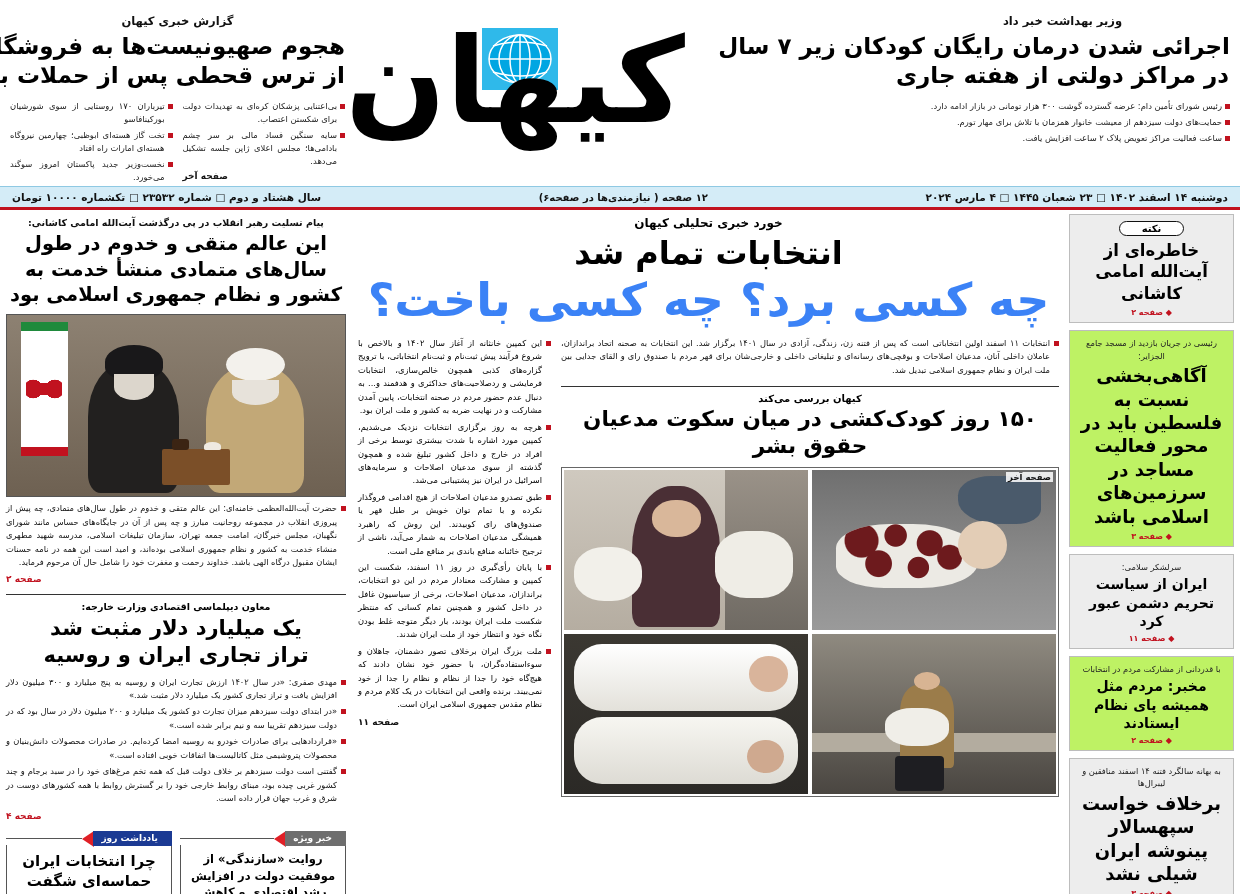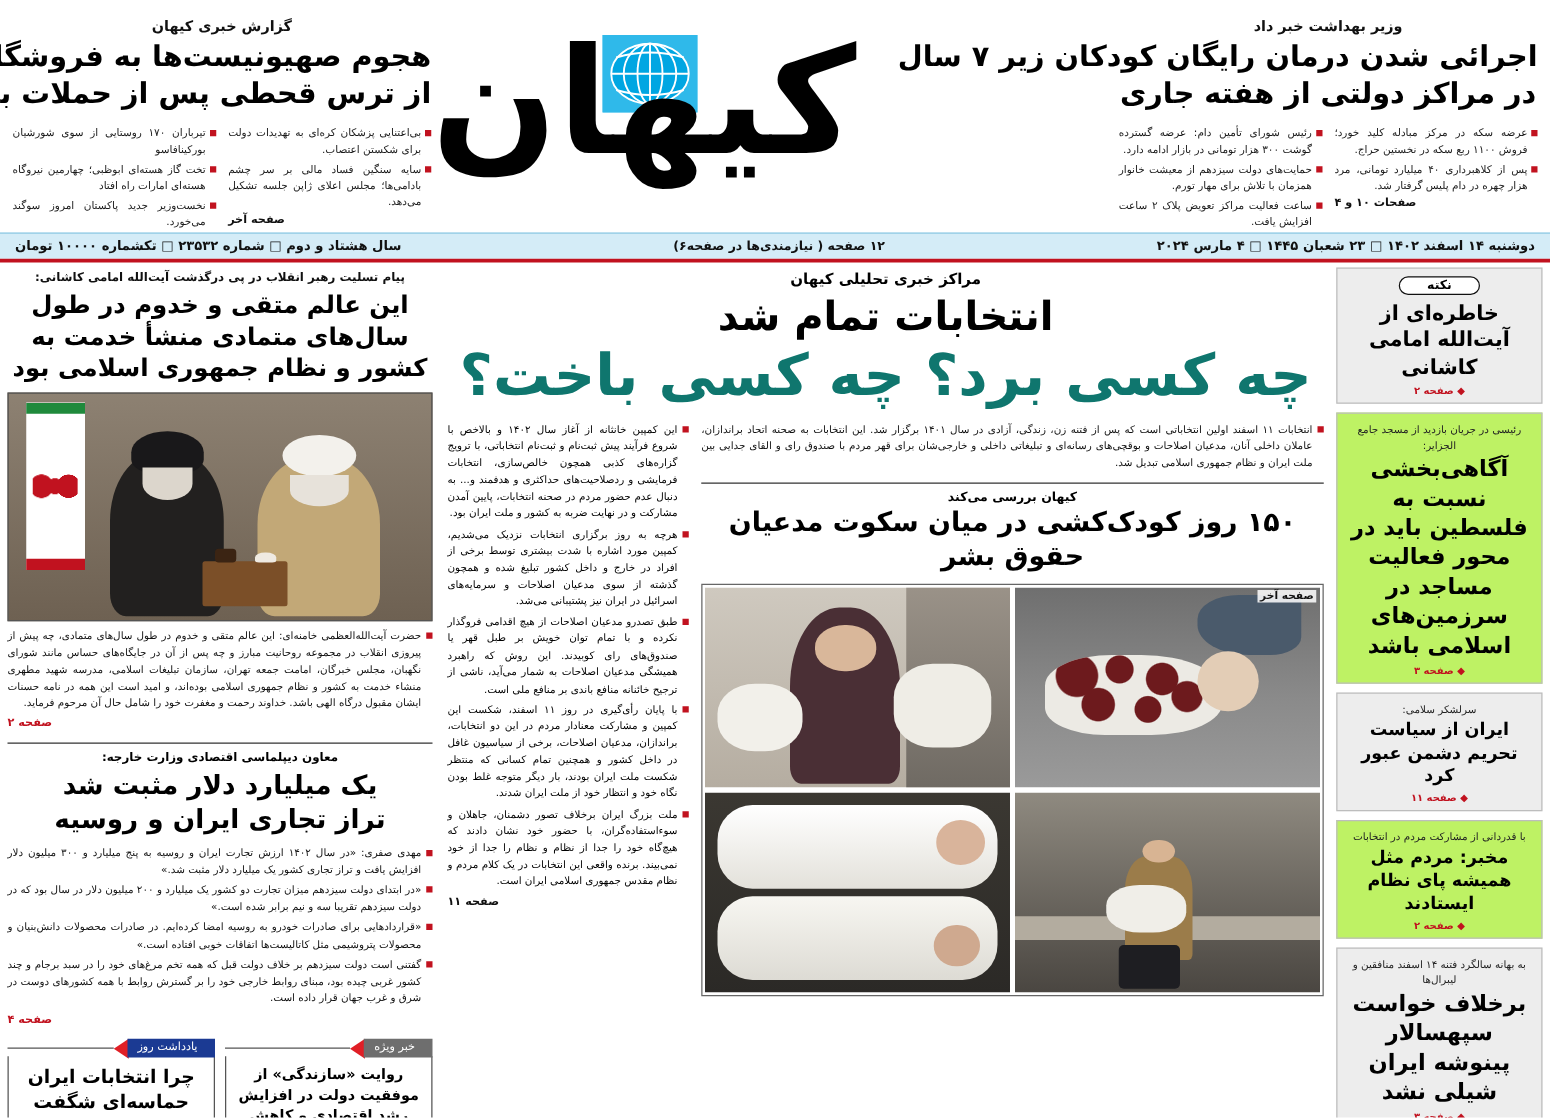--- a/index.html
+++ b/index.html
@@ -107,21 +107,21 @@
   }
 
   
   .boxrow { display:flex; gap:8px; margin-top:8px; }
   .note-box { flex:1; position:relative; }
   .note-banner {
     position:relative; display:flex; align-items:center; justify-content:flex-start;
     height:15px; margin-bottom:0; padding-right:0;
   }
   .banner-tag {
-    font-size:9px; font-weight:400; color:#fff; padding:2px 14px 2px 8px;
+    font-size:9px; font-weight:700; color:#fff; padding:2px 14px 2px 8px;
     height:15px; line-height:11px; position:relative; z-index:2;
   }
   .banner-tag.blue { background:#1b3a93; }
   .banner-tag.gray { background:#6e6e6e; }
   .banner-arrow {
     width:0;height:0;border-top:8px solid transparent;border-bottom:8px solid transparent;
     border-right:12px solid #e01f26; margin-right:-1px;
   }
   .banner-rule { flex:1; height:1px; background:#555; }
   .note-body {
@@ -133,21 +133,21 @@
   }
   .note-title.small { font-size:11.5px; font-weight:700; line-height:1.45; }
 
   
   .c-kicker { font-size:12px; font-weight:700; text-align:center; margin:2px 0 5px; }
   .c-head1 {
     font-size:32px; font-weight:800; text-align:center; color:#000;
     line-height:1.16; letter-spacing:-1px;
   }
   .c-head2 {
-    font-size:46px; font-weight:800; text-align:center; color:#0f766e;
+    font-size:46px; font-weight:800; text-align:center; color:#3b82f6;
     line-height:1.15; letter-spacing:-1.5px; margin-top:2px;
   }
   .c-split { display:flex; gap:10px; margin-top:10px; }
   .c-narrow { width:193px; }
   .c-wide { flex:1; }
   .c-rule { height:1px; background:#333; margin:9px 0 6px; }
   .c-sub-kicker { font-size:10px; font-weight:700; text-align:center; margin-bottom:2px; }
   .c-sub-head {
     font-size:21.5px; font-weight:800; text-align:center; line-height:1.25;
     letter-spacing:-0.5px; color:#000;
@@ -260,31 +260,20 @@
   <div class="masthead">
 
     <div class="mast-col right">
       <div class="kicker">وزیر بهداشت خبر داد</div>
       <div class="mast-head-line">اجرائی شدن درمان رایگان کودکان زیر ۷ سال</div>
       <div class="mast-head-line l2">در مراکز دولتی از هفته جاری</div>
       <div class="bullets">
         <div class="bcol">
           <div class="bul">
               <span class="sq"></span>
-              <span class="tx">عرضه سکه در مرکز مبادله کلید خورد؛ فروش ۱۱۰۰ ربع سکه در نخستین حراج.</span>
-            </div>
-          <div class="bul">
-              <span class="sq"></span>
-              <span class="tx">پس از کلاهبرداری ۴۰ میلیارد تومانی، مرد هزار چهره در دام پلیس گرفتار شد.</span>
-            </div>
-          <div class="pageref rtlref">صفحات ۱۰ و ۴</div>
-        </div>
-        <div class="bcol">
-          <div class="bul">
-              <span class="sq"></span>
               <span class="tx">رئیس شورای تأمین دام: عرضه گسترده گوشت ۳۰۰ هزار تومانی در بازار ادامه دارد.</span>
             </div>
           <div class="bul">
               <span class="sq"></span>
               <span class="tx">حمایت‌های دولت سیزدهم از معیشت خانوار همزمان با تلاش برای مهار تورم.</span>
             </div>
           <div class="bul">
               <span class="sq"></span>
               <span class="tx">ساعت فعالیت مراکز تعویض پلاک ۲ ساعت افزایش یافت.</span>
             </div>
@@ -393,21 +382,21 @@
 
       <div class="r-item white">
         <div class="r-kicker">شماره حساب کمک به سیل‌زدگان اعلام شد</div>
         <div class="r-head sm">تداوم امدادرسانی به مناطق سیل‌زده سیستان و بلوچستان</div>
         <div class="r-ref">◆ <span>صفحه ۱۰</span></div>
       </div>
 
     </div>
 
     <div class="col-center">
-      <div class="c-kicker">مراکز خبری تحلیلی کیهان</div>
+      <div class="c-kicker">خورد خبری تحلیلی کیهان</div>
       <div class="c-head1">انتخابات تمام شد</div>
       <div class="c-head2">چه کسی برد؟ چه کسی باخت؟</div>
 
       <div class="c-split">
 
         <div class="c-wide">
           <div class="bodytext">
             <p>
                 <span class="sq"></span>
                 <span class="tx">انتخابات ۱۱ اسفند اولین انتخاباتی است که پس از فتنه زن، زندگی، آزادی در سال ۱۴۰۱ برگزار شد. این انتخابات به صحنه اتحاد براندازان، عاملان داخلی آنان، مدعیان اصلاحات و بوقچی‌های رسانه‌ای و تبلیغاتی داخلی و خارجی‌شان برای قهر مردم با صندوق رای و القای جدایی بین ملت ایران و نظام جمهوری اسلامی تبدیل شد.</span>

